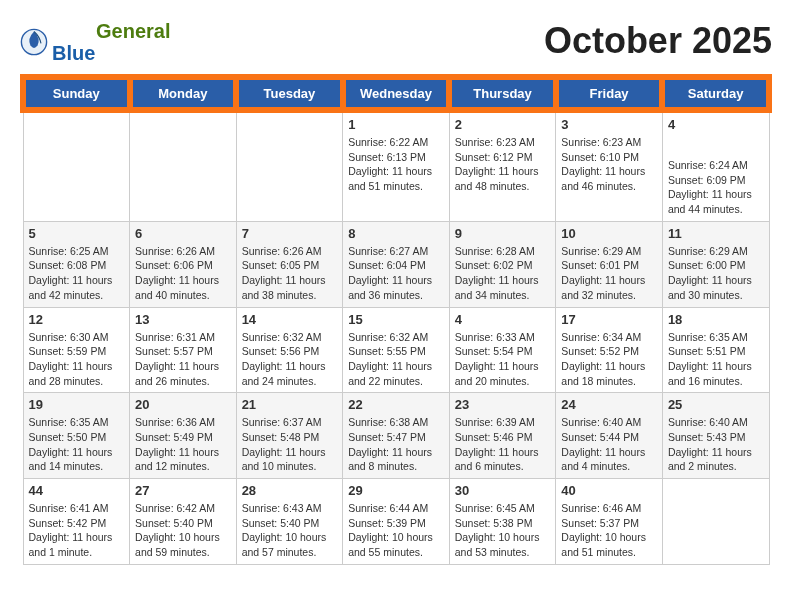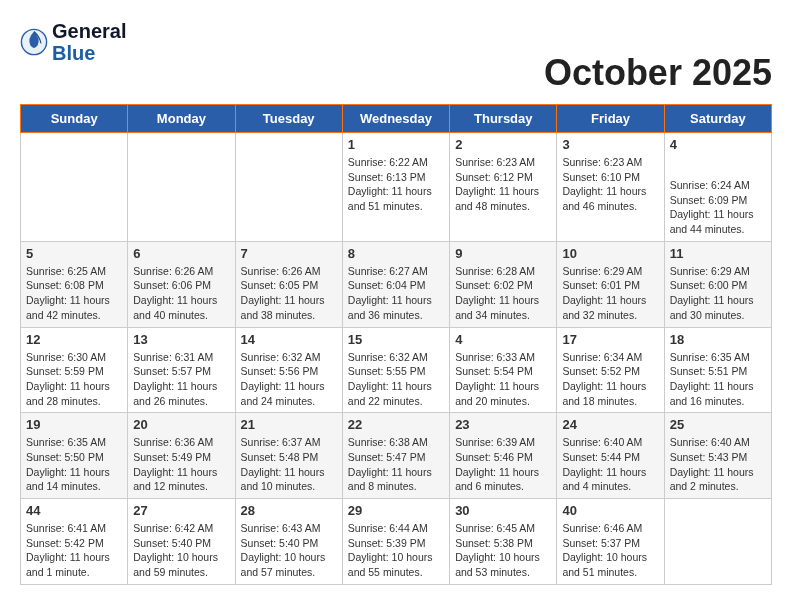--- a/index.html
+++ b/index.html
@@ -18,51 +18,50 @@
     }
     .logo {
       display: flex;
       align-items: center;
     }
     .logo-text {
       font-size: 20px;
       font-weight: bold;
       line-height: 1.1;
     }
-    .logo-general { color: #0f172a; }
+    .logo-general { color: #4d7c0f; margin-left: 44px; }
     .logo-blue { color: #1a5ea8; }
     .logo-icon {
       width: 28px;
       height: 28px;
       margin-right: 4px;
     }
     .title-block {
       text-align: right;
-      margin-top: 32px;
     }
     .month-title {
       font-size: 36px;
       font-weight: bold;
       color: #222;
     }
     .location {
       font-size: 15px;
       color: #444;
     }
     .calendar {
       width: 100%;
       border-collapse: collapse;
       border: 1px solid #ccc;
     }
     .calendar th {
       background-color: #2a5ea8;
       color: #fff;
       padding: 6px 4px;
       font-size: 13px;
-      border: 1px solid #f97316;
+      border: 6px solid #f97316;
     }
     .calendar td {
       border: 1px solid #ccc;
       vertical-align: top;
       padding: 4px 5px;
       width: calc(100% / 7);
       min-height: 80px;
       font-size: 11px;
       color: #333;
     }

